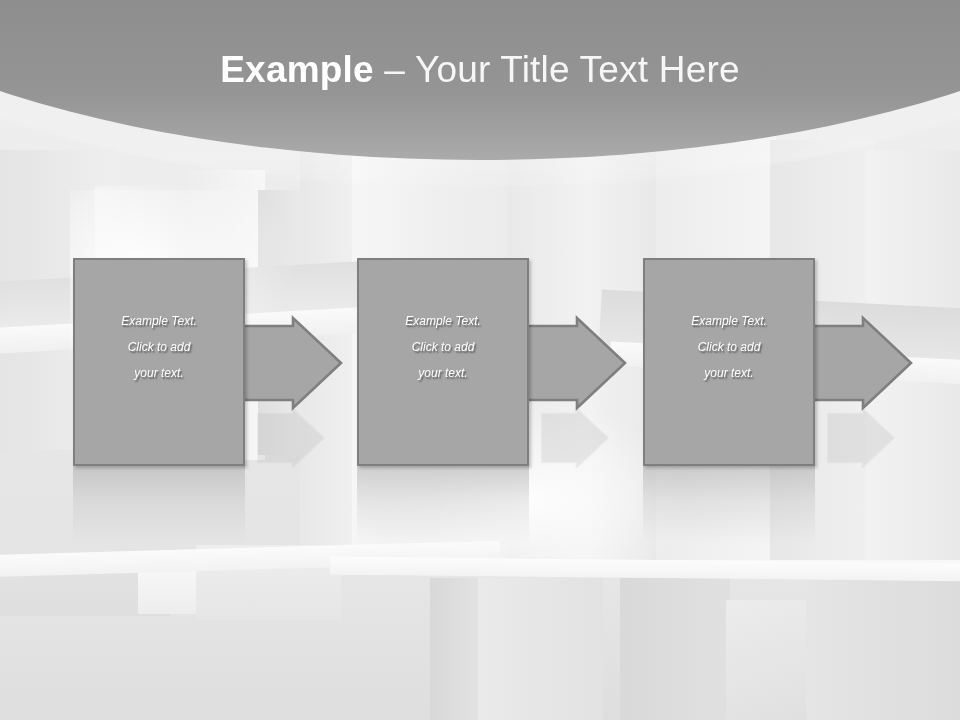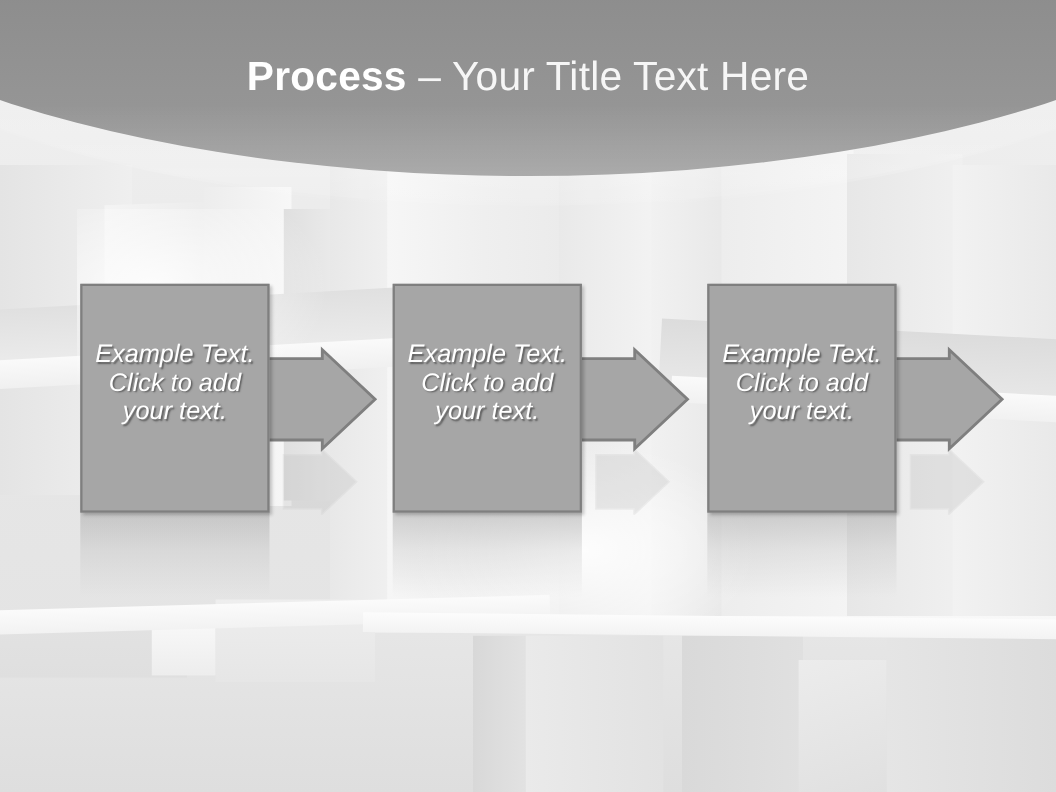--- a/index.html
+++ b/index.html
@@ -108,21 +108,21 @@
   .title .light{font-weight:normal;color:#f6f6f6;}
 
   
   .process-row{position:absolute;left:0;top:0;width:960px;height:720px;}
 
   .step{position:absolute;top:258px;}
   .step-box{position:absolute;top:0;width:172px;height:208px;
       background:#a6a6a6;border:2px solid #7f7f7f;box-sizing:border-box;
       box-shadow:2px 2px 3px rgba(0,0,0,.22);}
   .step-text{position:absolute;left:0;right:0;top:48px;
-      color:#ffffff;font-style:italic;font-size:23px;line-height:26px;
+      color:#ffffff;font-style:italic;font-size:12px;line-height:26px;
       text-align:center;padding:0 8px;box-sizing:border-box;
       text-shadow:1.5px 1.5px 1.5px rgba(70,70,70,.75);}
 
   .arrow{position:absolute;top:60px;width:100px;height:90px;}
   .arrow svg{display:block;overflow:visible;}
 
   
   .reflect{position:absolute;top:207px;width:172px;height:78px;
       background:linear-gradient(180deg,rgba(166,166,166,.50) 0%,rgba(180,180,180,.26) 45%,rgba(200,200,200,0) 100%);}
   .reflect-arrow{position:absolute;top:150px;width:100px;height:60px;opacity:.30;}
@@ -185,21 +185,21 @@
     <div class="floor-edge"></div>
     <div class="floor-edge2"></div>
   </div>
 
   <div class="header-band">
     <div class="header-arc-light"></div>
     <div class="header-fill"></div>
     <div class="header-sheen"></div>
   </div>
 
-  <div class="title"><span class="bold">Process</span><span class="light"> – </span><span class="light">Your Title Text Here</span></div>
+  <div class="title"><span class="bold">Example</span><span class="light"> – </span><span class="light">Your Title Text Here</span></div>
 
   <div class="process-row">
 
     <div class="step step1">
       <div class="reflect"></div>
       <div class="reflect-arrow">
         <svg width="100" height="60" viewBox="0 0 100 90">
           <path d="M0 8 L52 8 L52 0 L100 45 L52 90 L52 82 L0 82 Z" fill="#bdbdbd" stroke="#cfcfcf" stroke-width="2"></path>
         </svg>
       </div>

